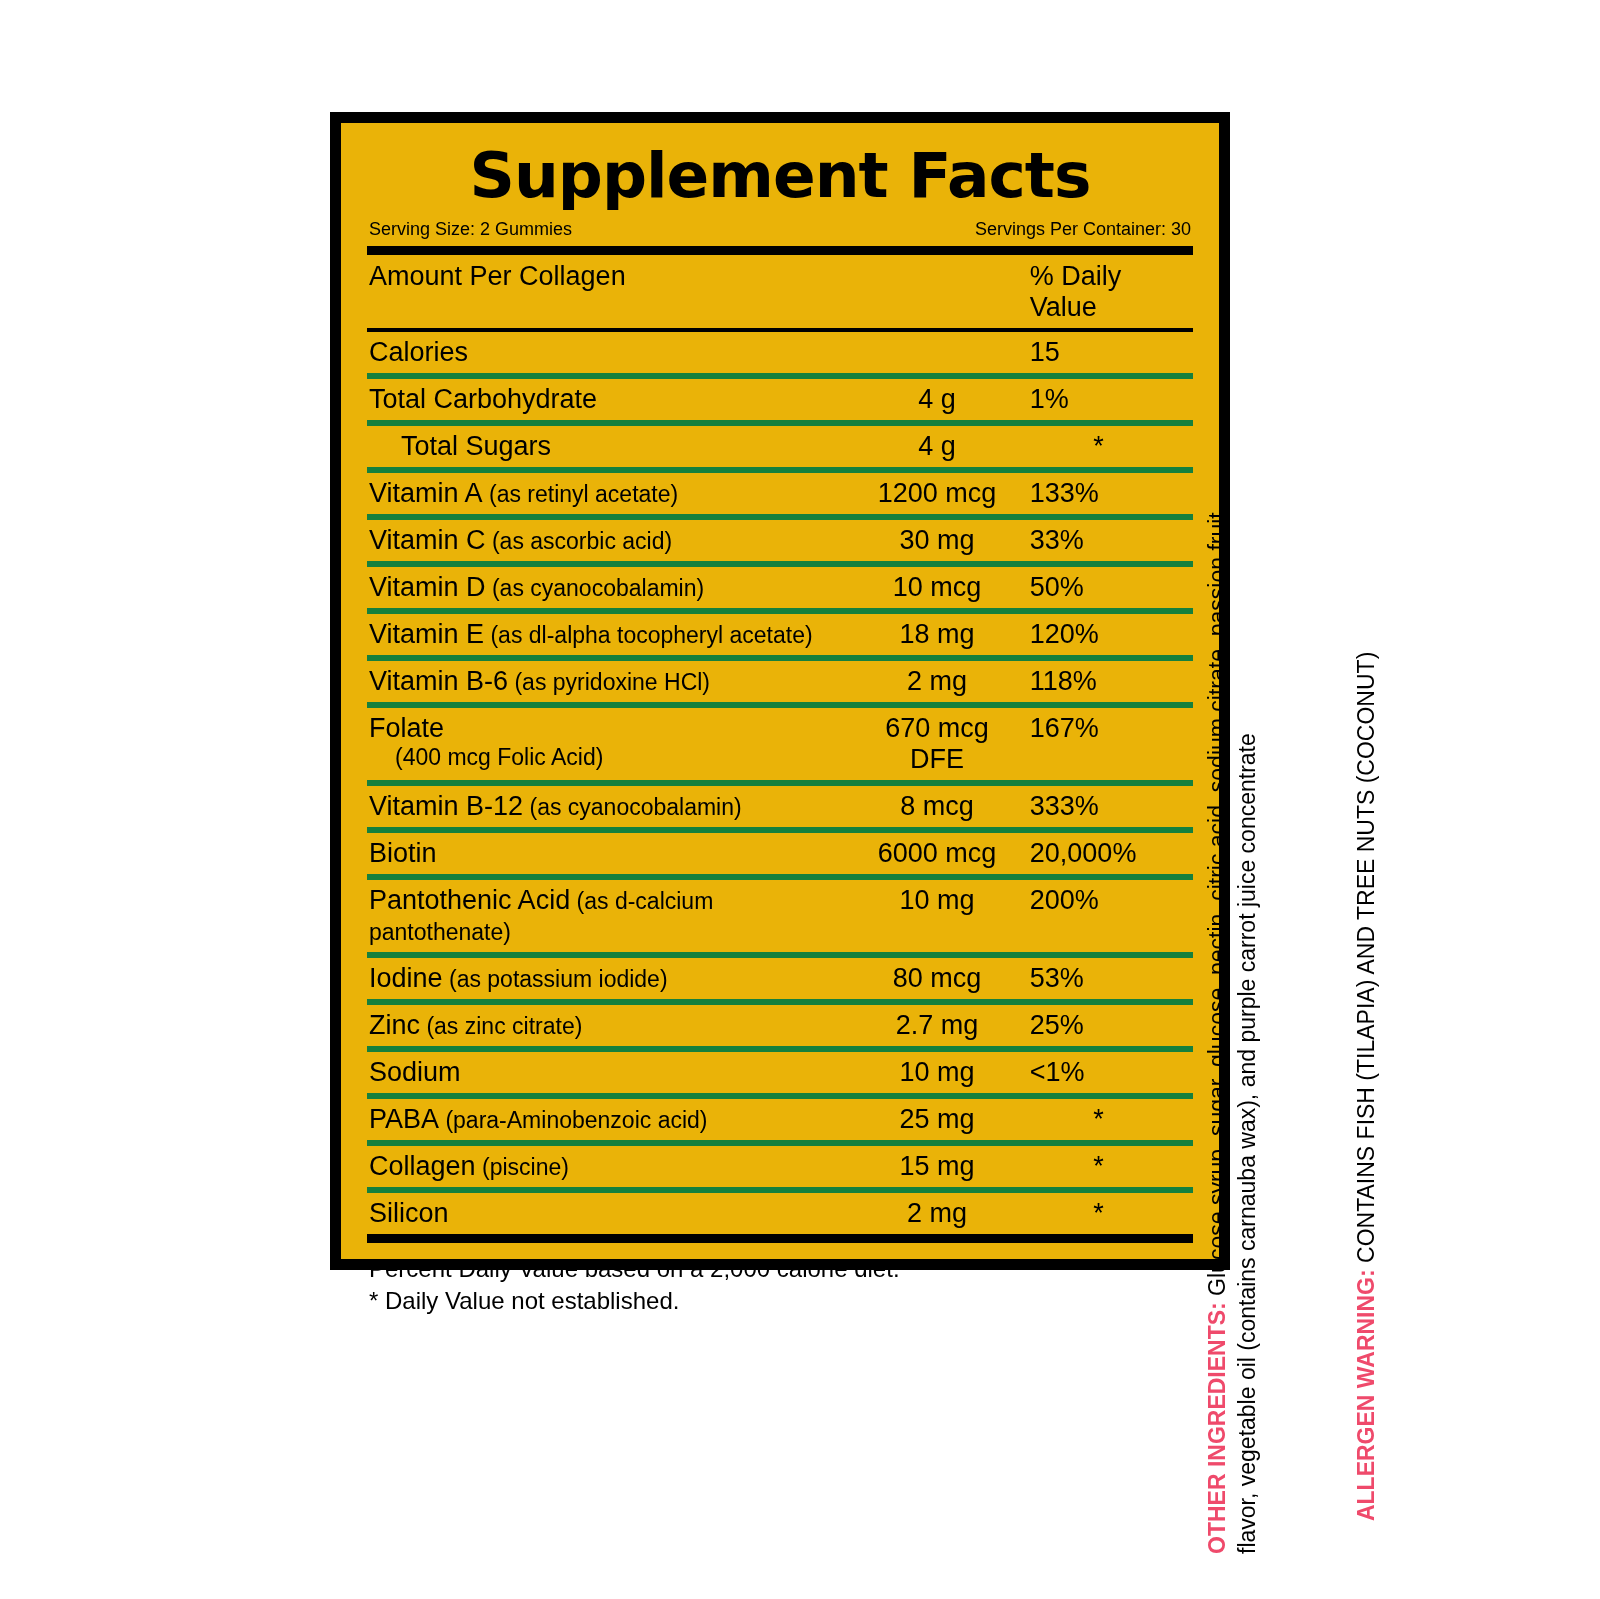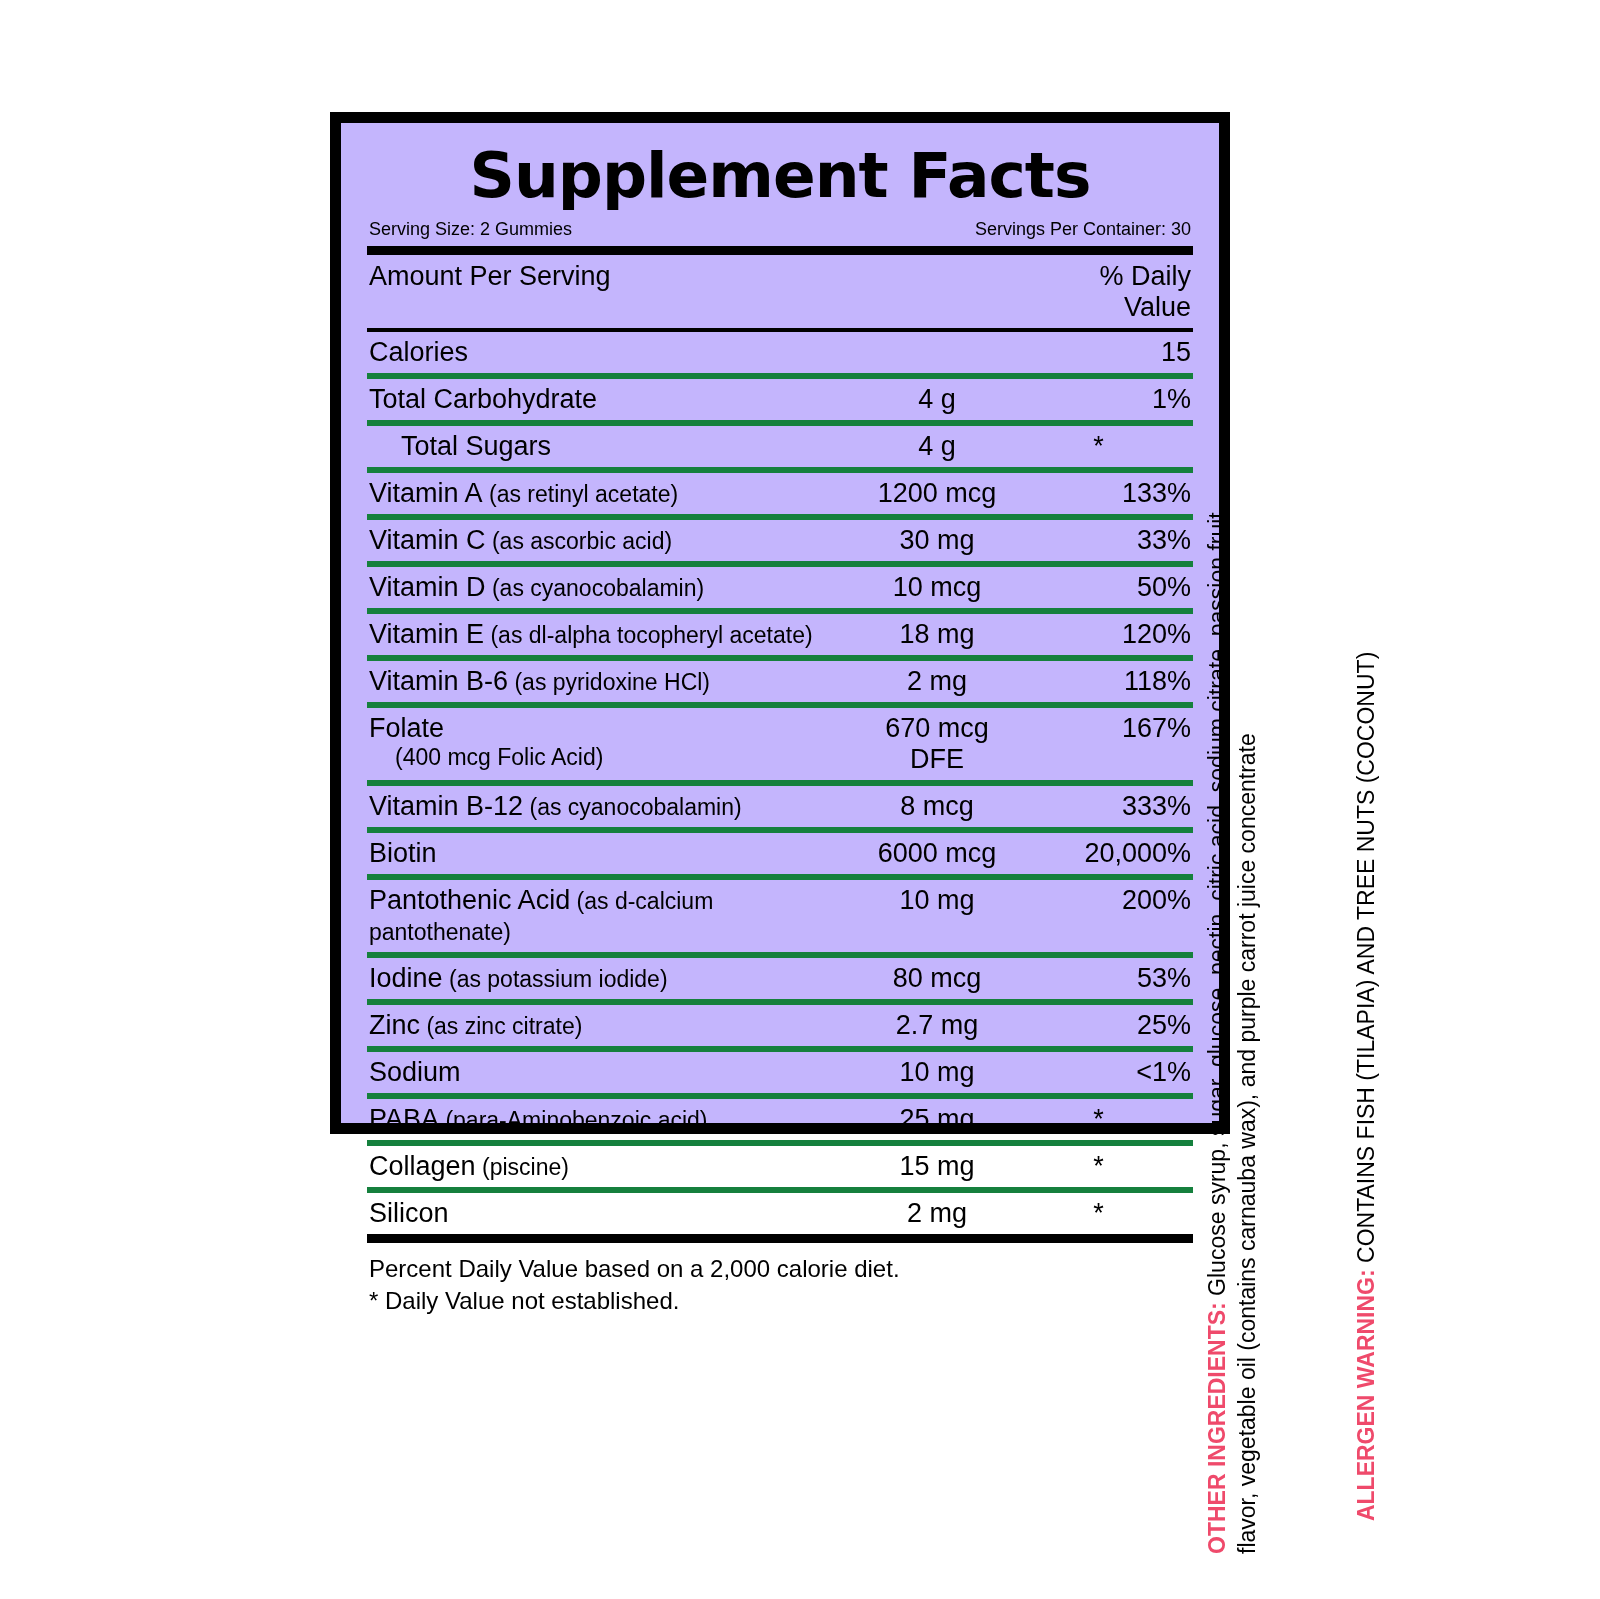--- a/index.html
+++ b/index.html
@@ -15,24 +15,24 @@
     position: relative;
     overflow: hidden;
   }
 
   
   #facts-panel {
     position: absolute;
     left: 330px;
     top: 112px;
     width: 900px;
-    height: 1022px;
+    height: 1158px;
     border: 11px solid #000;
     box-sizing: border-box;
-    background: #c4b5fd;
+    background: #eab308;
     padding: 12px 26px 0 26px;
   }
 
   .title {
     text-align: center;
     font-weight: bold;
     font-size: 63px;
     letter-spacing: -1px;
     line-height: 1.05;
     margin: 8px 0 6px 0;
@@ -58,21 +58,21 @@
     vertical-align: top;
     border-bottom: 6px solid #15803d;
   }
   table.facts tr.hdr td {
     border-bottom: 4px solid #000;
     padding-top: 6px;
     padding-bottom: 5px;
   }
   td.name   { text-align: left; width: 58%; }
   td.amt    { text-align: center; width: 22%; white-space: pre-line; }
-  td.dv     { text-align: right; width: 20%; padding-right: 6px; }
+  td.dv     { width: 20%; padding-right: 6px; }
   td.dv.center { text-align: center; padding-right: 26px; }
 
   .sub1 { padding-left: 34px !important; }
   .sub2 { padding-left: 68px !important; }
   .fine { font-size: 23px; }
   .indent-note { padding-left: 26px; display:block; }
 
   .footnotes {
     font-size: 24px;
     line-height: 1.32;
@@ -117,21 +117,21 @@
   <div class="serving-row">
     <span>Serving Size: 2 Gummies</span>
     <span>Servings Per Container: 30</span>
   </div>
 
   <div class="rule-thick"></div>
 
   <table class="facts">
     <tbody id="facts-body">
       <tr class="hdr">
-        <td class="name">Amount Per Serving</td>
+        <td class="name">Amount Per Collagen</td>
         <td class="amt"></td>
         <td class="dv">% Daily Value</td>
       </tr>
     <tr>
           <td class="name">Calories</td>
           <td class="amt"></td>
           <td class="dv">15</td>
         </tr>
         <tr>
           <td class="name">Total Carbohydrate</td>

